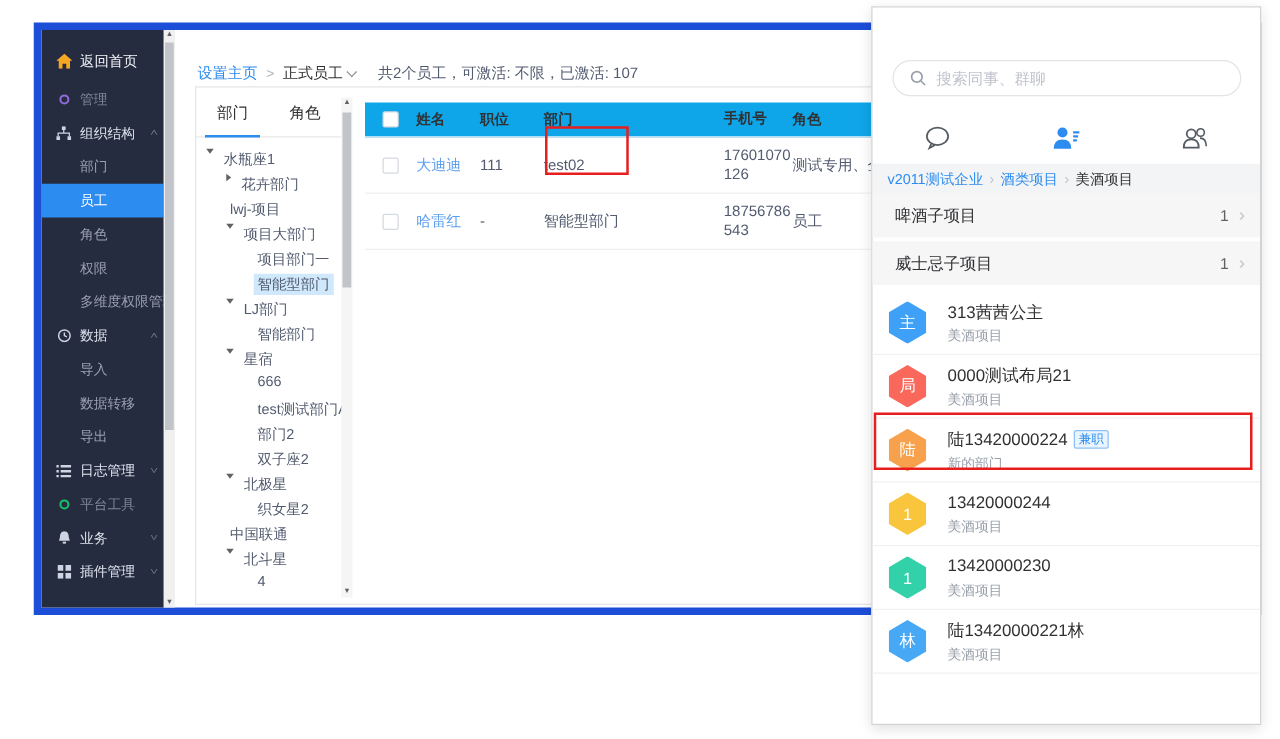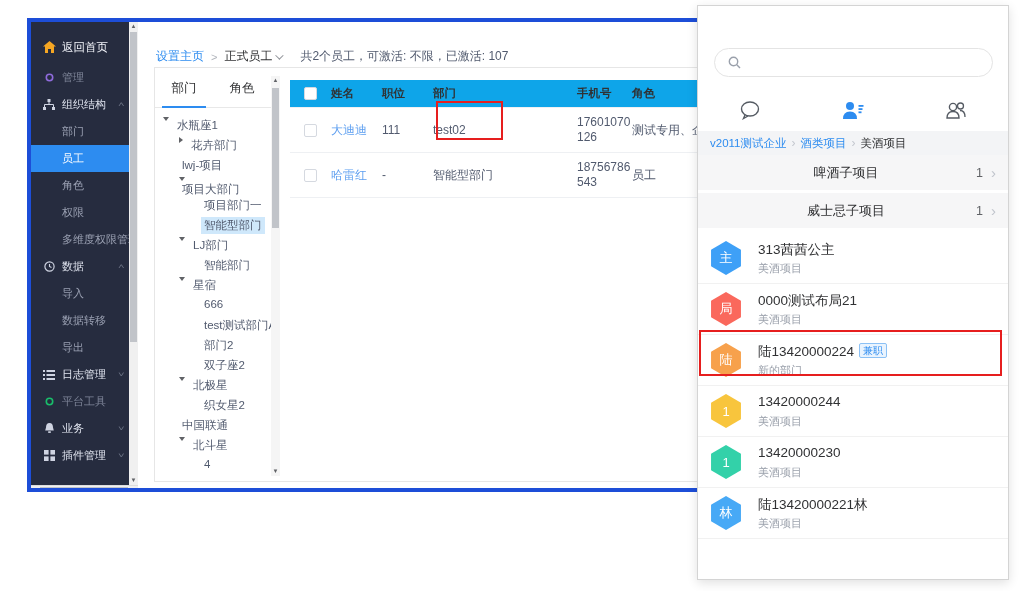--- a/index.html
+++ b/index.html
@@ -1,21 +1,21 @@
 <!DOCTYPE html>
 <html><head>
 <meta charset="utf-8">
 <style>
   * { margin:0; padding:0; box-sizing:border-box; }
   html,body { width:1024px; height:591px; background:#fff; overflow:hidden;
               font-family:"Liberation Sans","DejaVu Sans",sans-serif; }
 
   
   #admin-window { position:absolute; left:27px; top:18px; width:982px; height:474px;
-                  background:#fff; border:4px solid #1d4ed8; overflow:hidden; }
+                  background:#fff; border:6px solid #1d4ed8; overflow:hidden; }
 
   
   #sidebar { position:absolute; left:0; top:0; width:98px; height:463px;
              background:#262c3f; padding-top:8px; overflow:hidden; }
   .side-item { position:relative; height:27px; display:flex; align-items:center;
                color:#9aa0b2; font-size:11px; cursor:pointer; white-space:nowrap; }
   .side-item .sicon { width:14px; height:14px; margin-left:11px; margin-right:6px;
                       display:inline-flex; align-items:center; justify-content:center; flex:none; }
   .side-item.child { padding-left:31px; }
   .side-item.top { color:#dfe3ee; }
@@ -103,21 +103,21 @@
 
   #chat-tabs { position:absolute; left:0; top:86px; width:100%; height:36px; display:flex; }
   .ctab { flex:1; display:flex; align-items:center; justify-content:center; cursor:pointer; }
 
   #chat-breadcrumb { position:absolute; left:0; top:125px; width:100%; height:24px; background:#f3f4f6;
                      display:flex; align-items:center; font-size:11.5px; padding-left:12px; gap:5px; white-space:nowrap; }
   #chat-breadcrumb .blink { color:#2d8cf0; cursor:pointer; }
   #chat-breadcrumb .bsep { color:#c3c7cf; font-size:12px; }
   #chat-breadcrumb .bcur { color:#303133; }
 
-  #group-list { position:absolute; left:0; top:149px; width:100%;text-align:center; }
+  #group-list { position:absolute; left:0; top:149px; width:100%; }
   .grow { height:35px; background:#f6f6f7; margin-bottom:3px; display:flex; align-items:center;
           padding:0 12px 0 18px; cursor:pointer; }
   .grow .glabel { font-size:13px; color:#303133; flex:1; }
   .grow .gcount { font-size:12.5px; color:#606266; margin-right:8px; }
   .grow .gchev { color:#c0c4cc; font-size:15px; }
 
   #contact-list { position:absolute; left:0; top:227px; width:100%; }
   .crow { height:51px; position:relative; border-bottom:1px solid #f1f1f1; cursor:pointer; }
   .hex { position:absolute; left:11px; top:8px; width:34px; height:34px; color:#fff;
          display:flex; align-items:center; justify-content:center; font-size:13px;
@@ -272,21 +272,21 @@
             <span class="tri tri-down"></span>
             <span class="tlabel">水瓶座1</span>
           </div>
           <div class="tnode" style="padding-left: 24px;">
             <span class="tri tri-right"></span>
             <span class="tlabel">花卉部门</span>
           </div>
           <div class="tnode" style="padding-left: 24px;">
             <span class="tlabel">lwj-项目</span>
           </div>
-          <div class="tnode" style="padding-left: 24px; flex-direction: column;">
+          <div class="tnode" style="padding-left: 24px;">
             <span class="tri tri-down"></span>
             <span class="tlabel">项目大部门</span>
           </div>
           <div class="tnode" style="padding-left: 46px;">
             <span class="tlabel">项目部门一</span>
           </div>
           <div class="tnode" style="padding-left: 46px;">
             <span class="tlabel tsel">智能型部门</span>
           </div>
           <div class="tnode" style="padding-left: 24px;">
@@ -376,20 +376,21 @@
 
 <div id="chat-panel">
 
   <div id="chat-search">
     <span class="mag">
       <svg width="13" height="13" viewBox="0 0 13 13">
         <circle cx="5.5" cy="5.5" r="4.2" fill="none" stroke="#9aa0ab" stroke-width="1.4"></circle>
         <line x1="8.8" y1="8.8" x2="12" y2="12" stroke="#9aa0ab" stroke-width="1.4"></line>
       </svg>
     </span>
+    <input type="text" placeholder="搜索同事、群聊" style="">
   </div>
 
   <div id="chat-tabs">
     <div class="ctab">
       <span>
         <svg width="22" height="20" viewBox="0 0 22 20">
           <ellipse cx="11" cy="9" rx="8.5" ry="7" fill="none" stroke="#555b63" stroke-width="1.4"></ellipse>
           <path d="M6 15 L4.5 18.5 L9 16" fill="none" stroke="#555b63" stroke-width="1.4"></path>
         </svg>
       </span>

